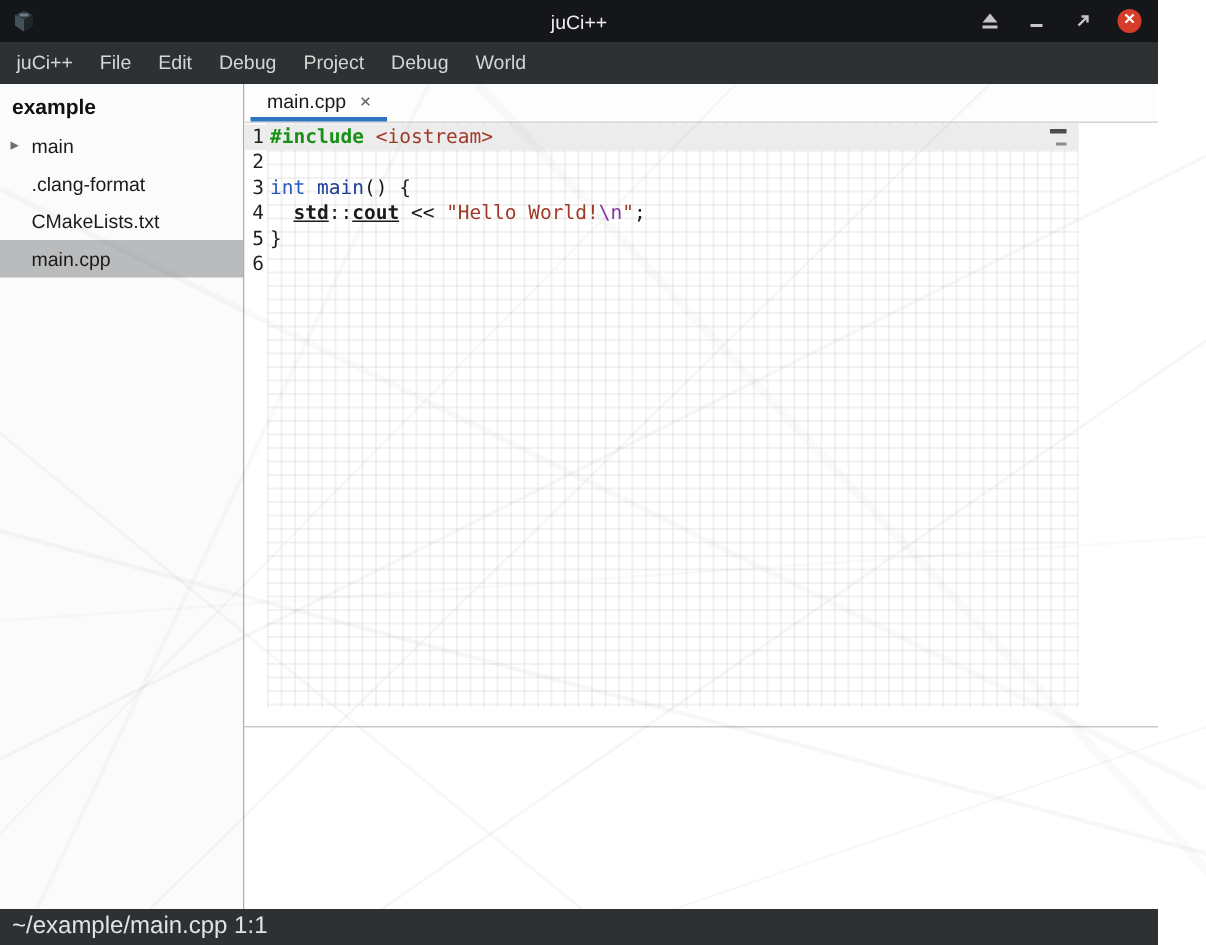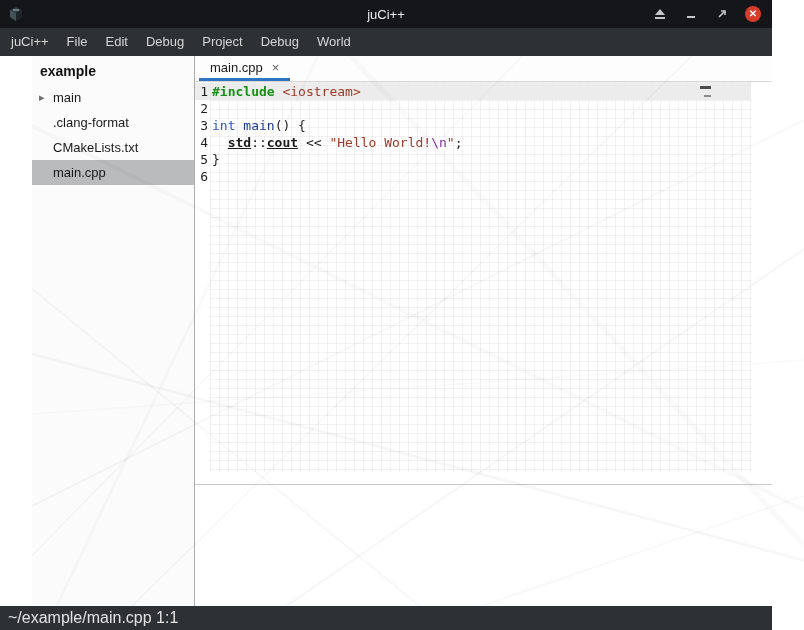--- a/index.html
+++ b/index.html
@@ -32,21 +32,21 @@
   .ctrl-btn{width:18px;height:18px;display:flex;align-items:center;justify-content:center;cursor:default;}
   .close-circle{width:16px;height:16px;border-radius:50%;background:var(--close-btn);
     display:flex;align-items:center;justify-content:center;color:#ffffff;font-size:10px;line-height:1;font-weight:bold;}
 
   
   .menubar{height:28px;background:var(--menubar-bg);display:flex;align-items:center;
     padding-left:2px;flex:0 0 28px;}
   .menu-item{color:#d4d6d4;font-size:13px;padding:0 9px;line-height:28px;}
 
   
-  .content{flex:1 1 auto;display:flex;position:relative;background:#fff;height:550px;margin-left:32px;}
+  .content{flex:1 1 auto;display:flex;position:relative;background:#fff;height:550px;}
   .streaks{position:absolute;left:0;top:0;width:804px;height:550px;pointer-events:none;z-index:6;}
 
   
   .sidebar{width:163px;flex:0 0 163px;background:#fbfbfb;border-right:1px solid #adadad;
     display:flex;flex-direction:column;}
   .sidebar-header{font-size:14px;font-weight:bold;color:#111;padding:7px 8px 6px 8px;}
   .tree-row{height:25px;display:flex;align-items:center;font-size:13px;color:#1a1a1a;padding-left:7px;}
   .tree-row.selected{background:var(--selection);}
   .expander{width:14px;flex:0 0 14px;color:#6d6d6d;font-size:11px;line-height:1;}
   .tree-label{white-space:nowrap;}

